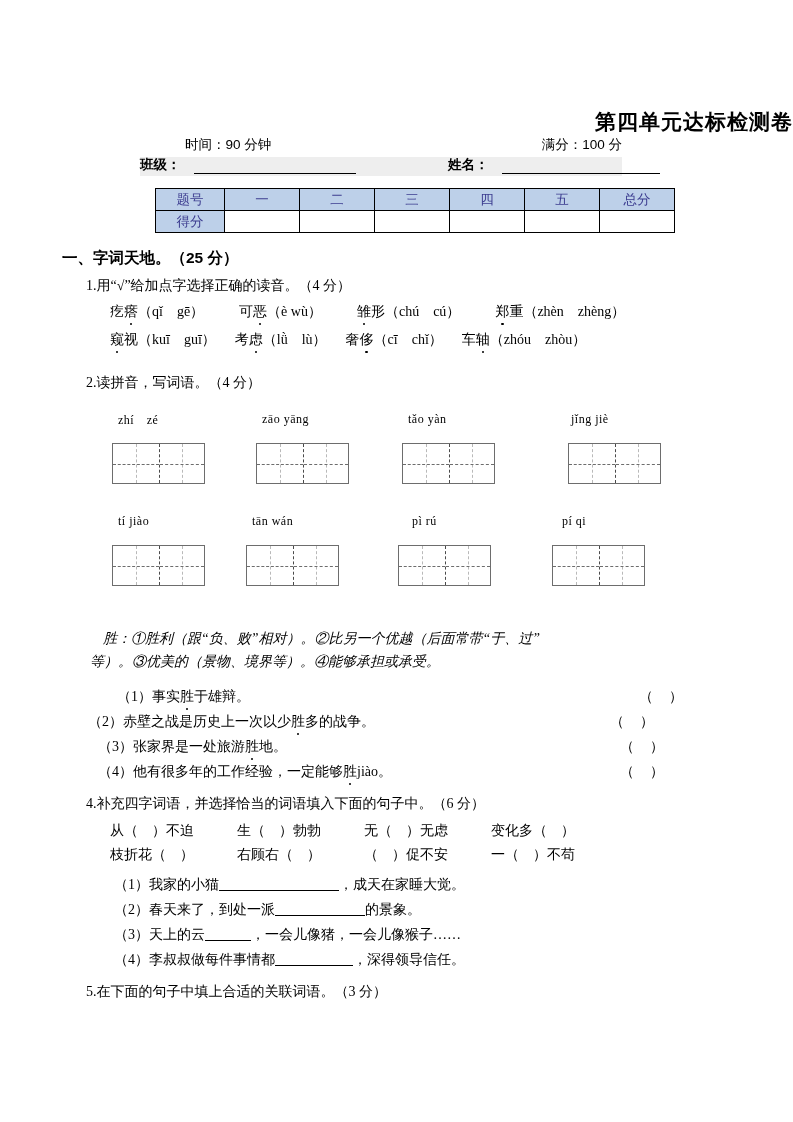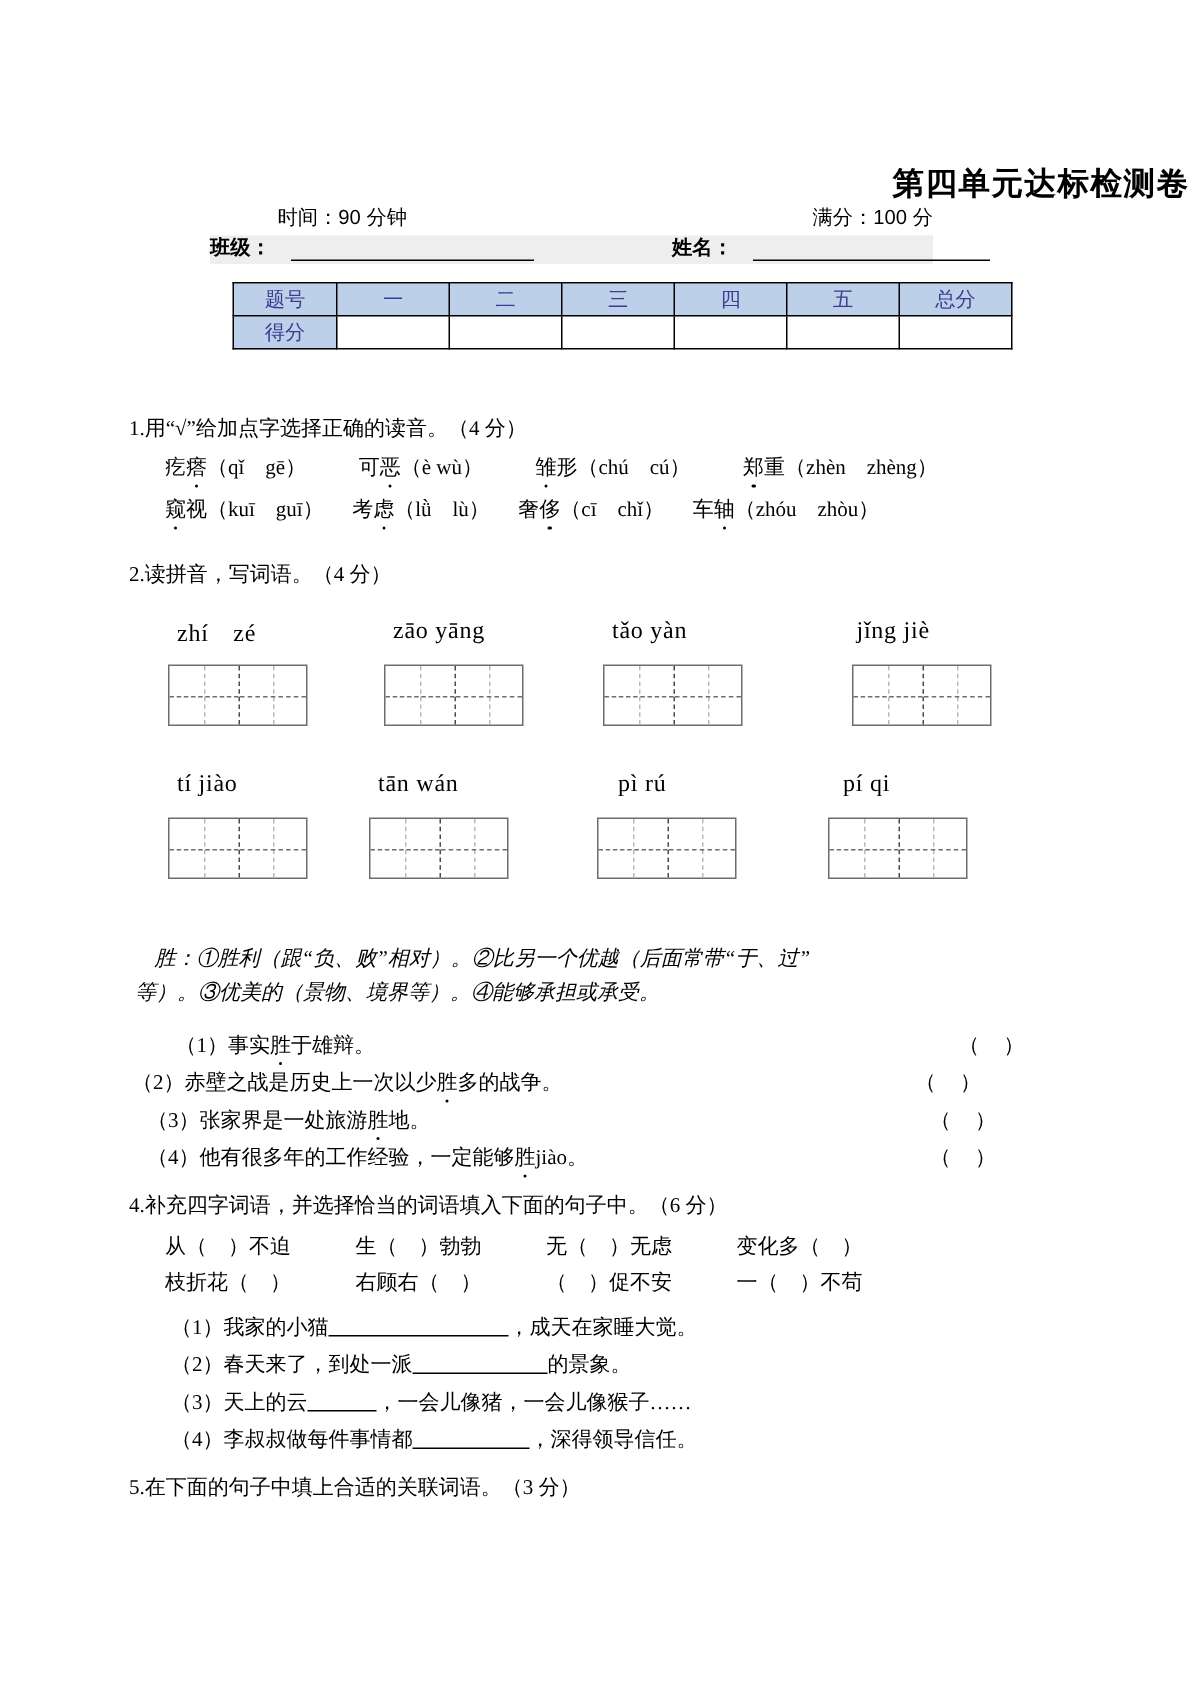--- a/index.html
+++ b/index.html
@@ -153,21 +153,21 @@
     width: 2.4px; height: 2.4px;
     margin-left: -1.2px;
     background: #000;
     border-radius: 50%;
   }
 
   
   .py {
     position: absolute;
     font-family: "Liberation Serif", "DejaVu Serif", serif;
-    font-size: 16px;
+    font-size: 12px;
     white-space: nowrap;
     letter-spacing: 0.5px;
   }
   .tzg {
     position: absolute;
     width: 93px;
     height: 41px;
     box-sizing: border-box;
     border: 1.2px solid #6d6d6d;
     display: flex;
@@ -242,20 +242,21 @@
         <td class="body"></td>
         <td class="body"></td>
         <td class="body"></td>
         <td class="body"></td>
         <td class="body"></td>
         <td class="body"></td>
       </tr>
     </tbody>
   </table>
 
+  <div class="sec-title" style="left:62px; top:248px;">一、字词天地。（25 分）</div>
 
   <div class="q" style="left:86px; top:277px;">1.用“√”给加点字选择正确的读音。（4 分）</div>
 
   <div class="q" style="left:110px; top:303px;text-align:center;">
     <span>疙<span class="dotchar">瘩</span><span>（qǐ　gē）</span></span>
     <span style="display:inline-block;width:28px"></span>
     <span>可<span class="dotchar">恶</span><span>（è wù）</span></span>
     <span style="display:inline-block;width:28px"></span>
     <span><span class="dotchar">雏</span>形<span>（chú　cú）</span></span>
     <span style="display:inline-block;width:28px"></span>

